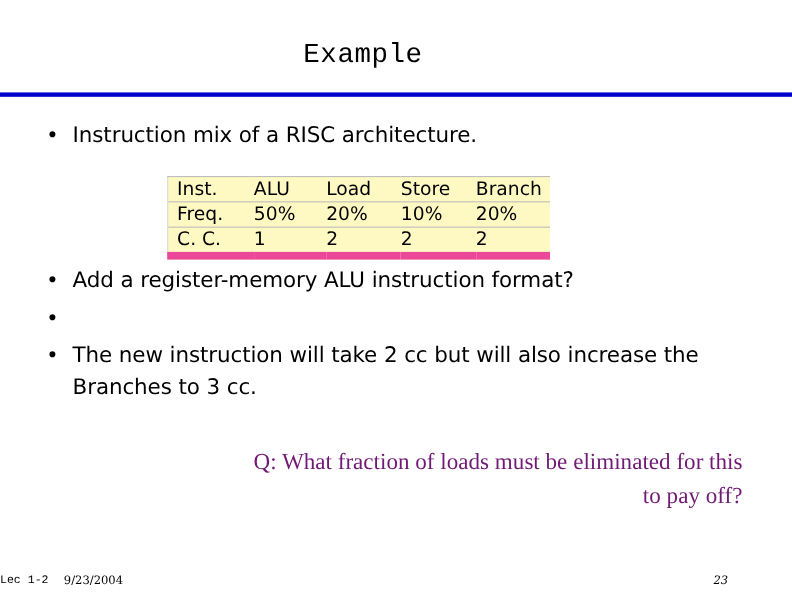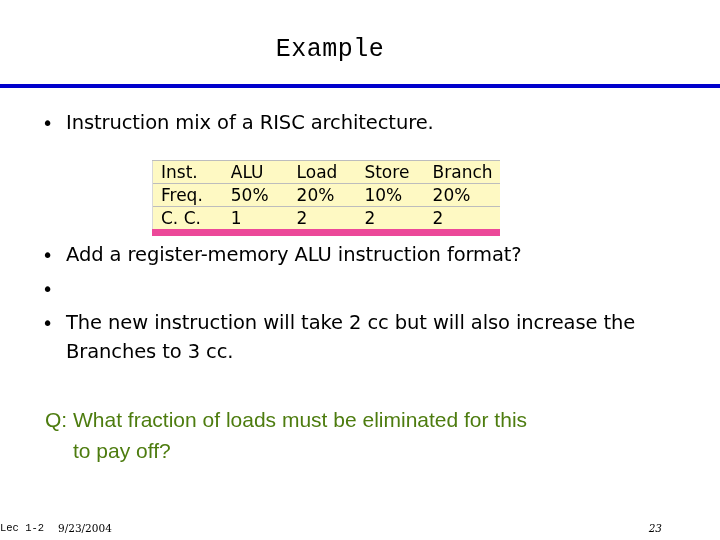--- a/index.html
+++ b/index.html
@@ -117,25 +117,26 @@
   table.mix-table td.col-load, table.mix-table th.col-load { width: 70px; }
   table.mix-table td.col-store, table.mix-table th.col-store { width: 70px; }
   table.mix-table td.col-branch, table.mix-table th.col-branch { width: 68px; }
 
   
   .q-block {
     position: absolute;
     top: 404px;
     left: 45px;
     width: 630px;
-    font-family: Liberation Sans, sans-serif;
+    font-family: Liberation Serif, serif;
     font-size: 21px;
     line-height: 31px;
-    color: #4d7c0f;
+    color: #701a75;
     text-indent: 0;
+    text-align: right;
   }
   .q-block .q-line2 {
     display: block;
     padding-left: 28px;
   }
 
   
   .footer {
     position: absolute;
     left: 0;

